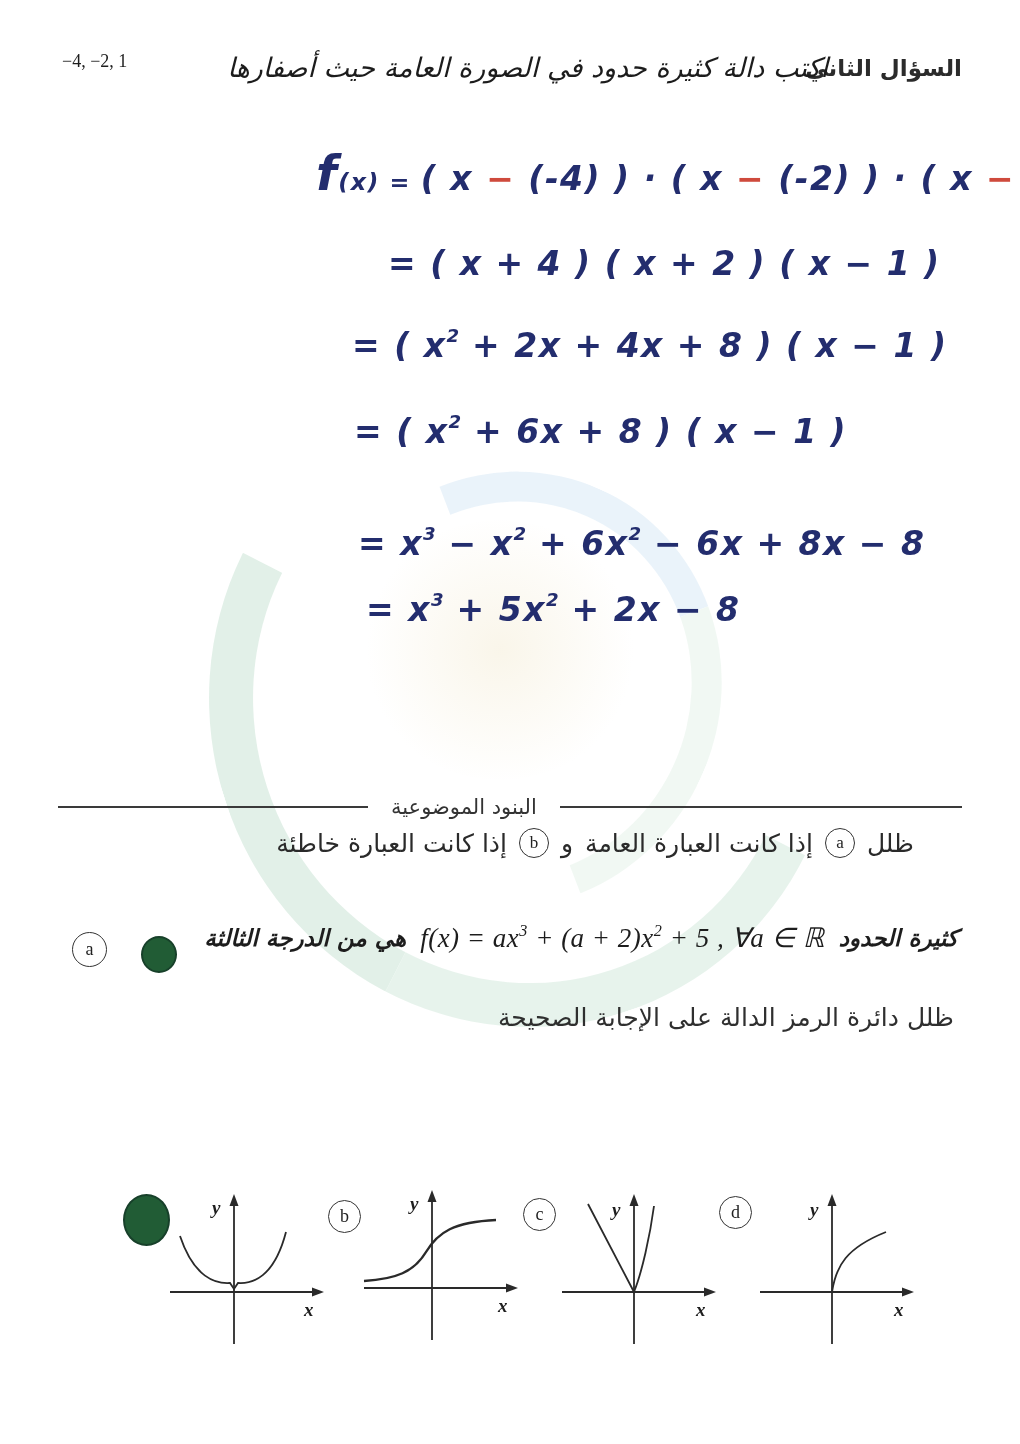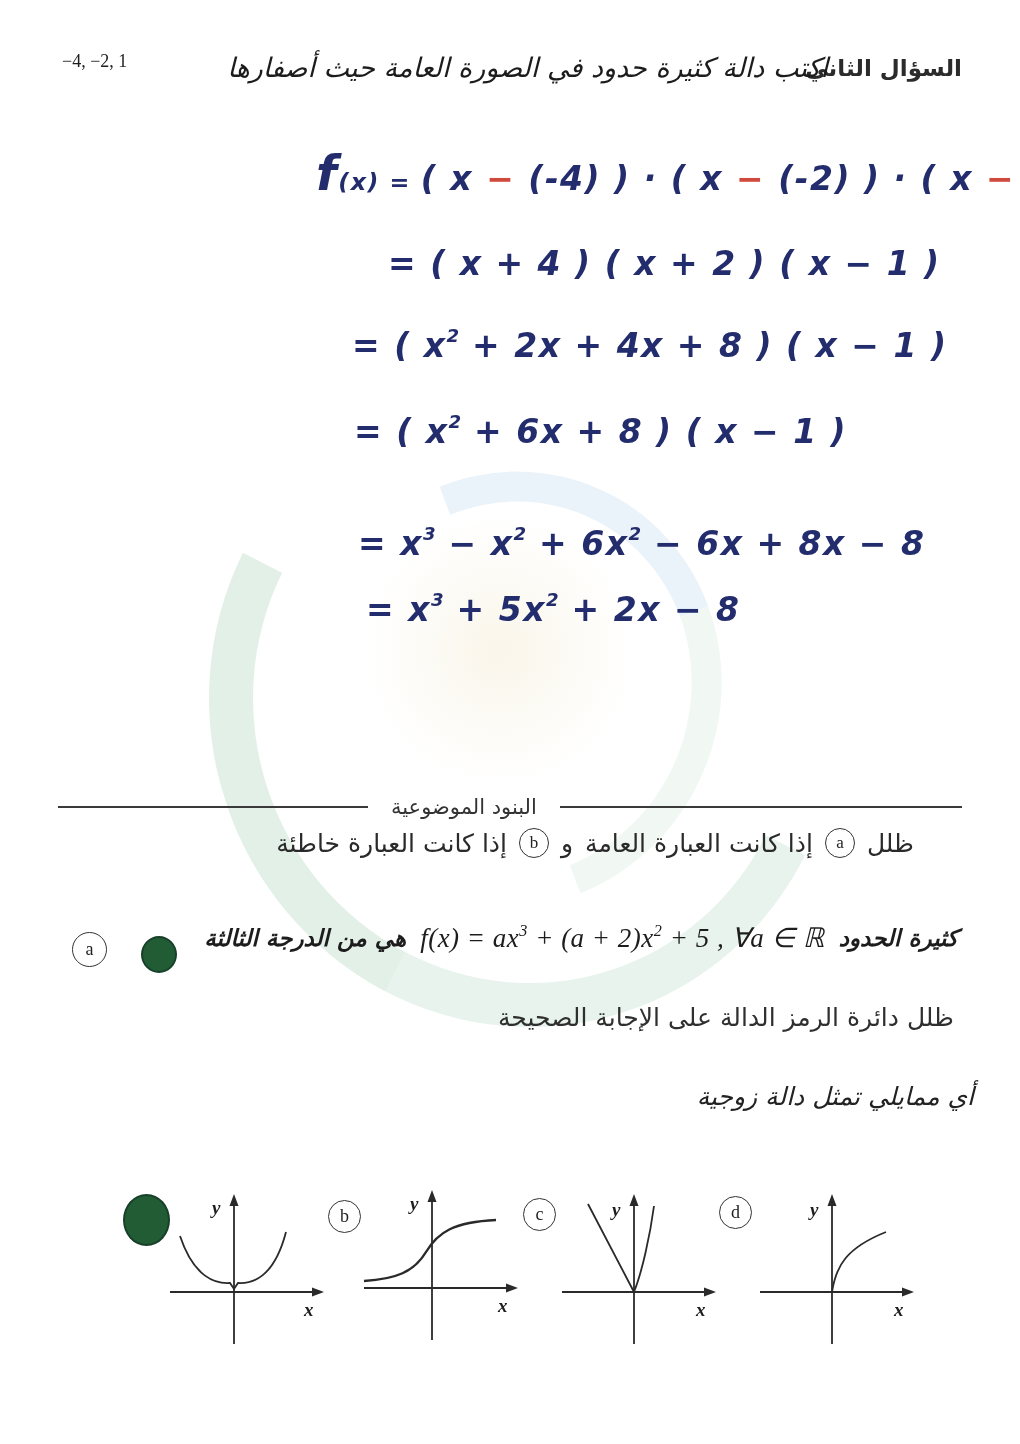--- a/index.html
+++ b/index.html
@@ -159,21 +159,20 @@
   <div class="item-a-label">a</div>
   <div class="blob blob-a"></div>
   <div class="item-a-row">
     <span class="calli">كثيرة الحدود</span>
     <span class="formula"><span>f(x) = ax</span><span class="sup">3</span><span> + (a + 2)x</span><span class="sup">2</span><span> + 5 ,  ∀a ∈ ℝ</span></span>
     <span class="calli thin">هي من الدرجة الثالثة</span>
   </div>
 
   <div class="circle-instr">ظلل دائرة الرمز الدالة على الإجابة الصحيحة</div>
 
-  <div class="even-q">أي ممايلي تمثل دالة زوجية</div>
 
   <div class="blob opt-blob"></div>
   <div class="graph graph-1">
     <svg viewBox="0 0 172 160">
       <line x1="8" y1="100" x2="150" y2="100" stroke="#2a2a2a" stroke-width="1.8"></line>
       <polygon points="150,95.5 162,100 150,104.5" fill="#2a2a2a"></polygon>
       <line x1="72" y1="12" x2="72" y2="152" stroke="#2a2a2a" stroke-width="1.8"></line>
       <polygon points="67.5,14 72,2 76.5,14" fill="#2a2a2a"></polygon>
       <text class="axis-label" x="50" y="22">y</text>
       <text class="axis-label" x="142" y="124">x</text>

